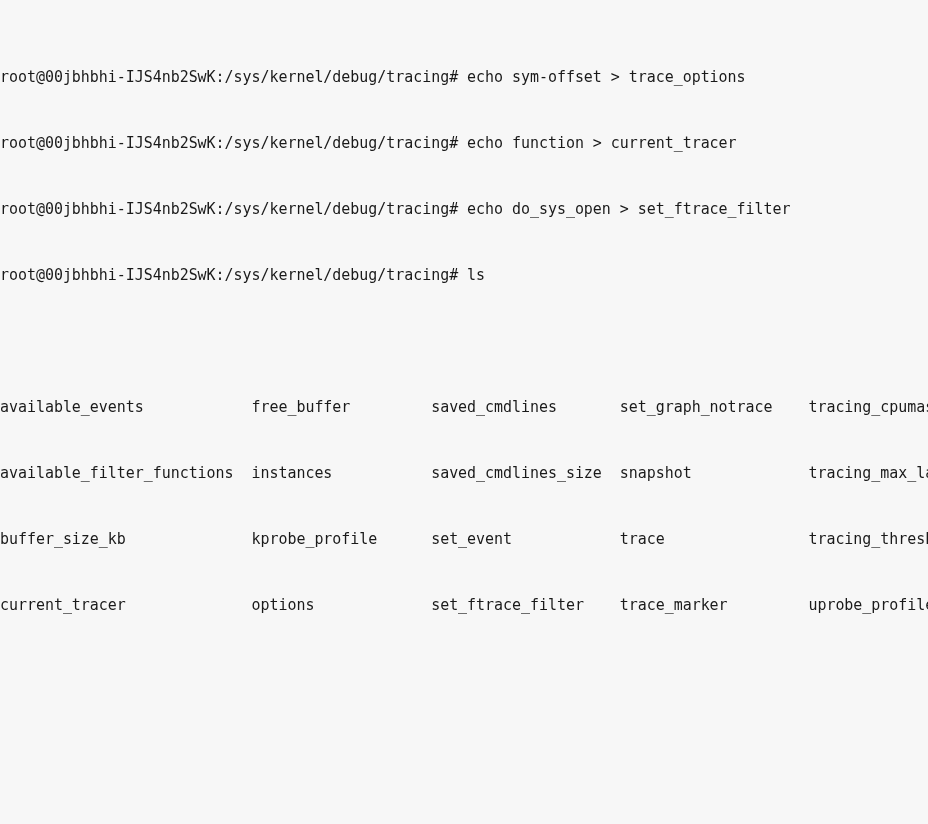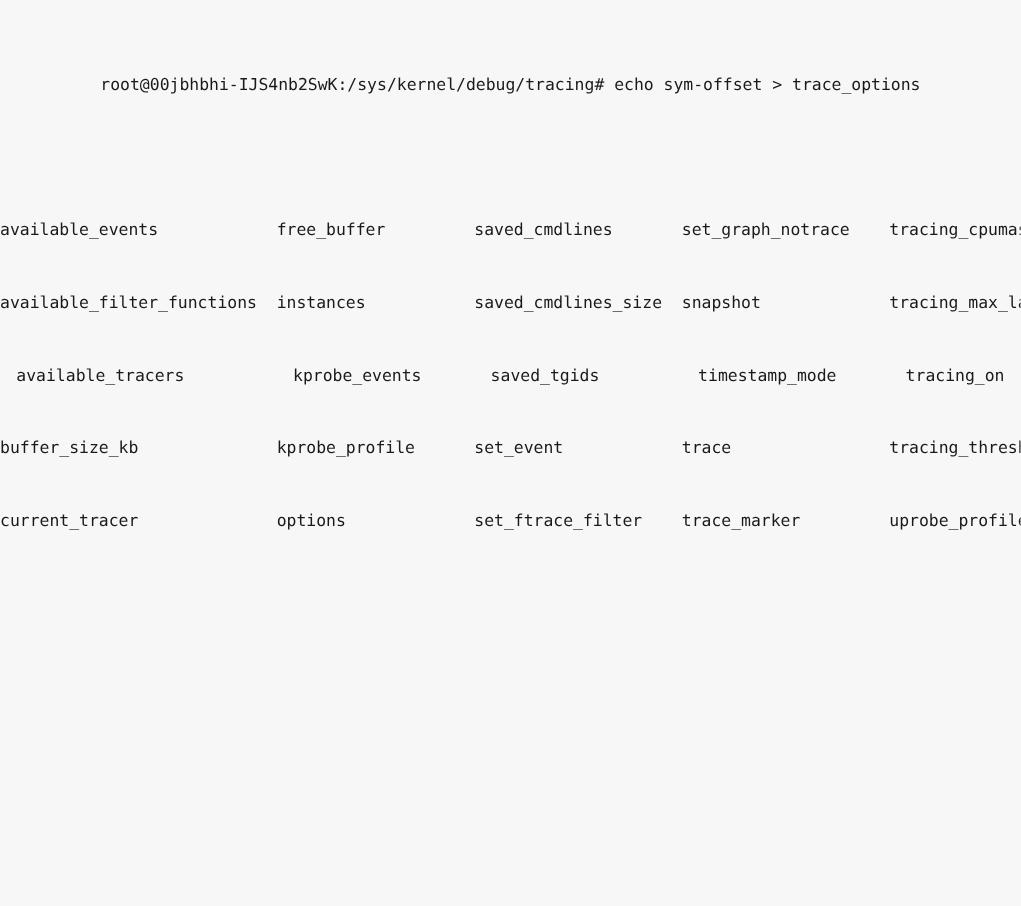--- a/index.html
+++ b/index.html
@@ -19,40 +19,41 @@
     height: 639px;
     background: #f7f7f7;
     color: #1a1a1a;
     font-family: "DejaVu Sans Mono", "Liberation Mono", monospace;
     font-size: 15px;
     line-height: 22px;
     white-space: pre;
     overflow: hidden;
     position: relative;
     letter-spacing: -0.02px;
-    text-align: center;
   }
   .line {
     height: 22px;
     white-space: pre;
     overflow: hidden;
     font-family: "DejaVu Sans Mono", "Liberation Mono", monospace;
   }
 </style>
 </head>
 <body>
 
 <div id="terminal" style="font-size: 14.962px;">
 
   <div class="line">root@00jbhbhi-IJS4nb2SwK:/sys/kernel/debug/tracing# echo sym-offset &gt; trace_options</div>
+  <div class="line">root@00jbhbhi-IJS4nb2SwK:/sys/kernel/debug/tracing# echo function &gt; current_tracer</div>
+  <div class="line">root@00jbhbhi-IJS4nb2SwK:/sys/kernel/debug/tracing# echo do_sys_open &gt; set_ftrace_filter</div>
+  <div class="line">root@00jbhbhi-IJS4nb2SwK:/sys/kernel/debug/tracing# ls</div>
 
   <div>
     <div class="line">available_events            free_buffer         saved_cmdlines       set_graph_notrace    tracing_cpumask</div>
     <div class="line">available_filter_functions  instances           saved_cmdlines_size  snapshot             tracing_max_latency</div>
-    <div class="line">available_tracers           kprobe_events       saved_tgids          timestamp_mode       tracing_on</div>
     <div class="line">buffer_size_kb              kprobe_profile      set_event            trace                tracing_thresh</div>
     <div class="line">current_tracer              options             set_ftrace_filter    trace_marker         uprobe_profile</div>
     
     
     
   </div>
 
   
   
 

